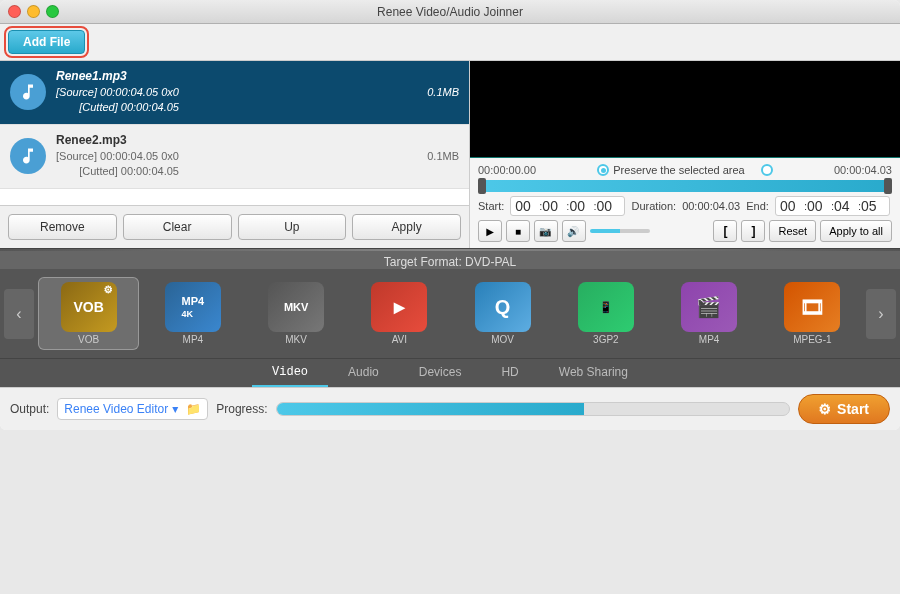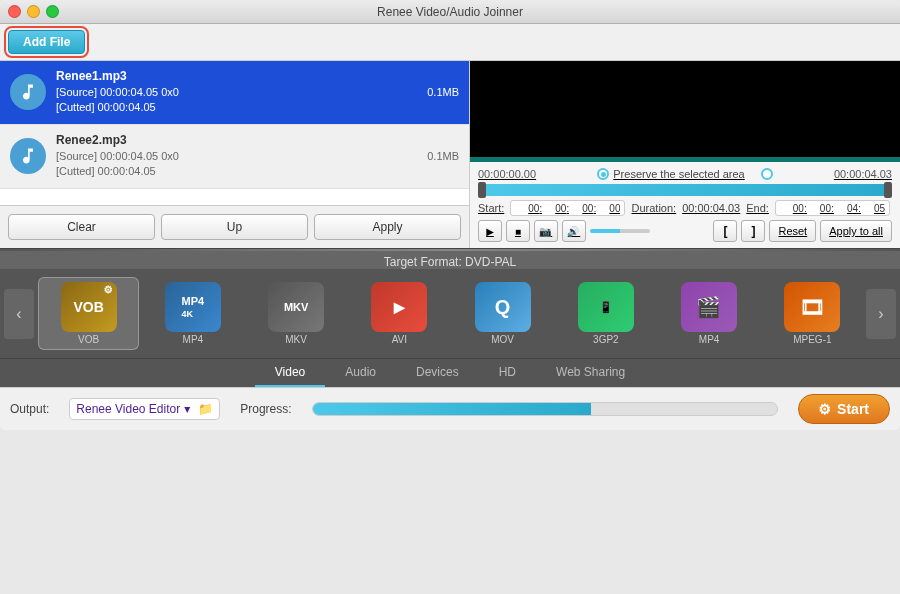--- a/index.html
+++ b/index.html
@@ -87,21 +87,22 @@
       background: white;
     }
     .file-item {
       display: flex;
       align-items: center;
       padding: 8px 10px;
       border-bottom: 1px solid #e0e0e0;
       cursor: pointer;
     }
     .file-item.selected {
-      background: #1d4ed8;
+      background: #0c4a6e;
+      font-style: italic;
     }
     .file-item.unselected {
       background: #f0f0f0;
     }
     .file-icon {
       width: 36px;
       height: 36px;
       background: #4a9fd4;
       border-radius: 50%;
       display: flex;
@@ -125,20 +126,21 @@
       color: #333;
       margin-bottom: 2px;
     }
     .file-item.selected .file-name,
     .file-item.selected .file-meta {
       color: #fff;
     }
     .file-meta {
       color: #666;
       line-height: 1.4;
+      text-align: right;
     }
     .file-size {
       margin-left: auto;
       font-size: 11px;
       color: #666;
     }
     .file-item.selected .file-size {
       color: #fff;
     }
     .list-buttons {
@@ -163,23 +165,22 @@
       display: flex;
       flex-direction: column;
     }
     .preview-area {
       background: black;
       flex: 1;
       min-height: 0;
     }
     .timeline-area {
       background: #f5f5f5;
-      border-top: 5px solid #0f766e;
+      border-top: 1px solid #0f766e;
       padding: 6px 8px;
-      text-decoration: underline;
     }
     .timeline-top {
       display: flex;
       align-items: center;
       justify-content: space-between;
       margin-bottom: 4px;
     }
     .time-label {
       font-size: 11px;
       color: #555;
@@ -258,22 +259,22 @@
       border: 1px solid #ccc;
       border-radius: 3px;
       background: white;
       padding: 1px 4px;
       font-size: 11px;
     }
     .time-input input {
       width: 24px;
       border: none;
       outline: none;
-      font-size: 10px;
-      text-align: right;
+      font-size: 14px;
+      text-align: left;
       color: #333;
     }
     .ctrl-btn {
       width: 24px;
       height: 22px;
       background: linear-gradient(to bottom, #fff, #e8e8e8);
       border: 1px solid #b0b0b0;
       border-radius: 3px;
       cursor: pointer;
       display: flex;
@@ -401,43 +402,44 @@
     }
     .format-tab {
       padding: 6px 20px;
       font-size: 12px;
       cursor: pointer;
       color: #bbb;
     }
     .format-tab.active {
       color: white;
       border-bottom: 2px solid #4dc8e8;
+      font-family: Liberation Mono, monospace;
     }
     .output-bar {
       background: #f0f0f0;
       border-top: 1px solid #ccc;
       display: flex;
       align-items: center;
       padding: 6px 10px;
-      gap: 20px;
+      gap: 8px;
     }
     .output-label {
       font-size: 12px;
       color: #444;
       white-space: nowrap;
     }
     .output-select {
       display: flex;
       align-items: center;
       background: white;
       border: 1px solid #ccc;
       border-radius: 4px;
       padding: 3px 6px;
       font-size: 12px;
-      color: #4c1d95;
+      color: #3b82f6;
       gap: 4px;
     }
     .progress-label {
       font-size: 12px;
       color: #444;
       white-space: nowrap;
     }
     .progress-bar-container {
       flex: 1;
       height: 14px;
@@ -513,20 +515,21 @@
           </div>
           <div class="file-info">
             <span class="file-name">Renee2.mp3</span>
             <span class="file-meta">[Source]  00:00:04.05  0x0</span>
             <span class="file-meta">[Cutted]  00:00:04.05</span>
           </div>
           <span class="file-size">0.1MB</span>
         </div>
       </div>
       <div class="list-buttons">
+        <button class="list-btn">Remove</button>
         <button class="list-btn">Clear</button>
         <button class="list-btn">Up</button>
         <button class="list-btn">Apply</button>
       </div>
     </div>
 
     <div class="right-panel">
       <div class="preview-area"></div>
       <div class="timeline-area">
 

